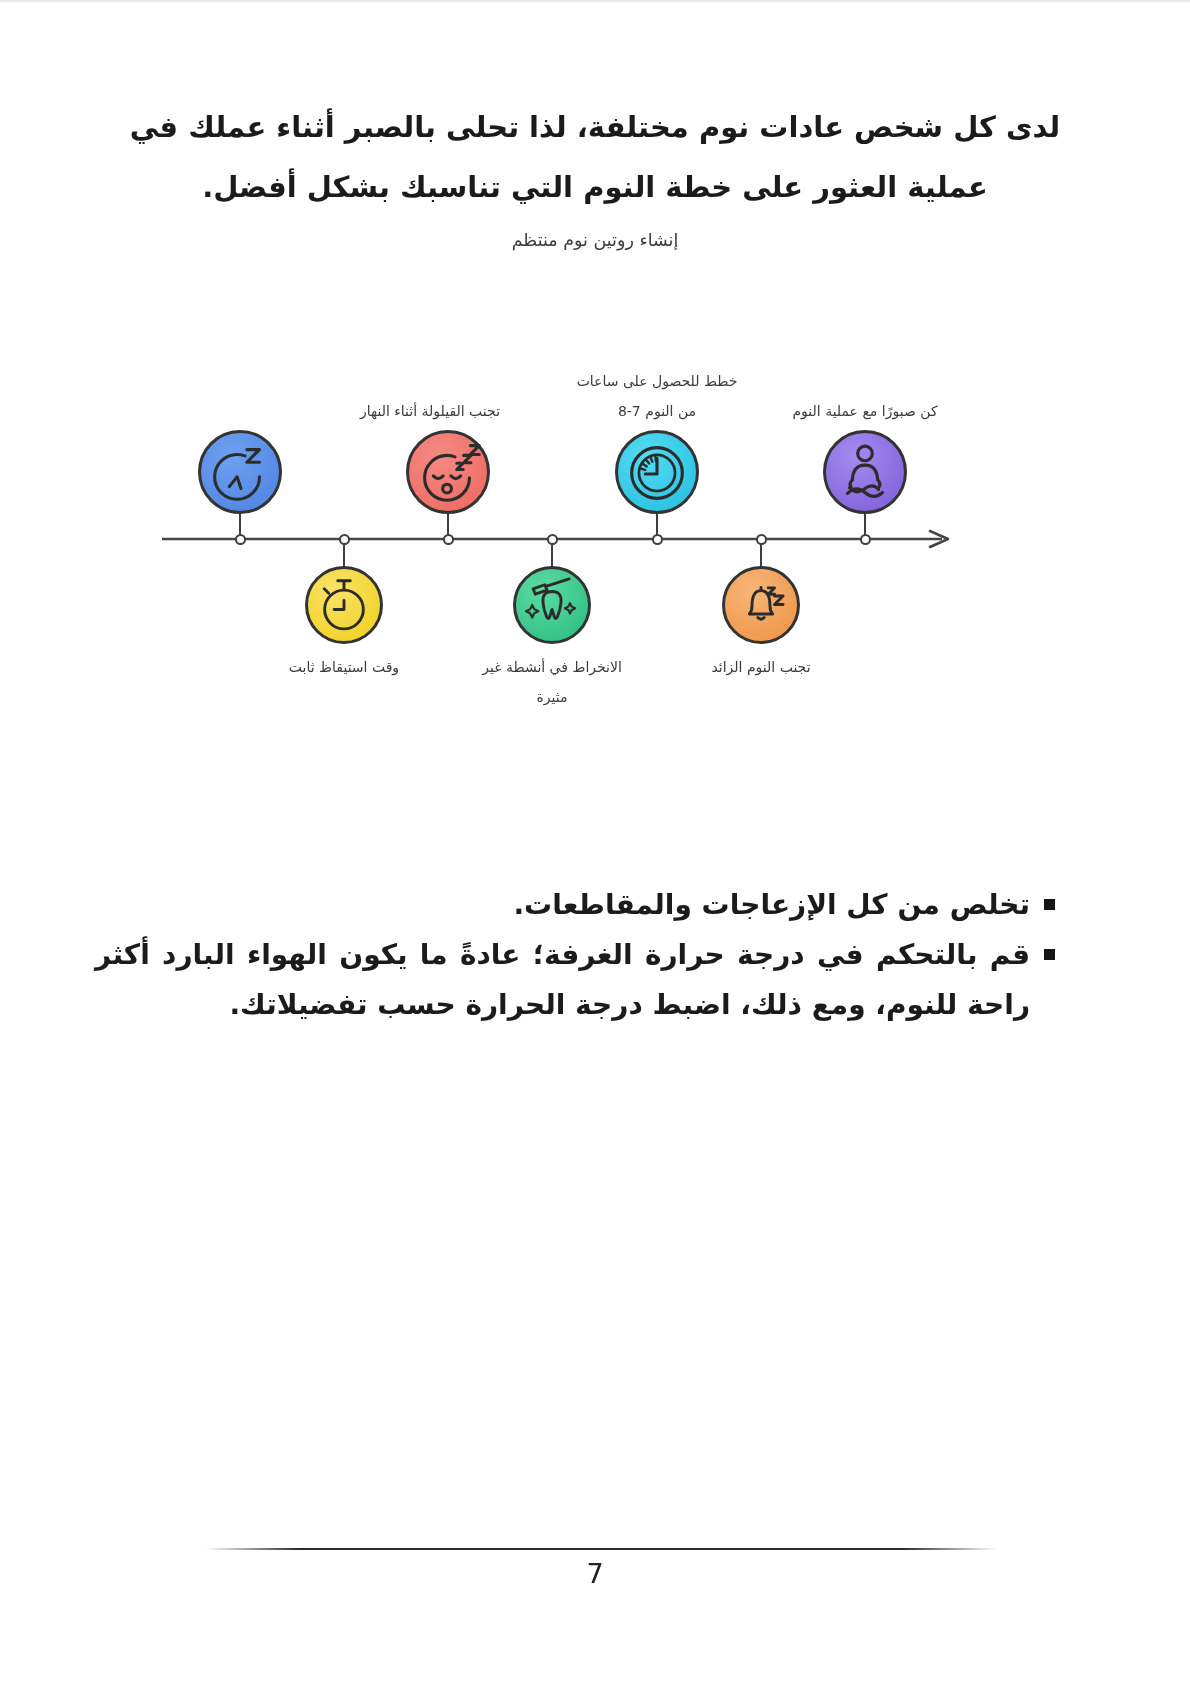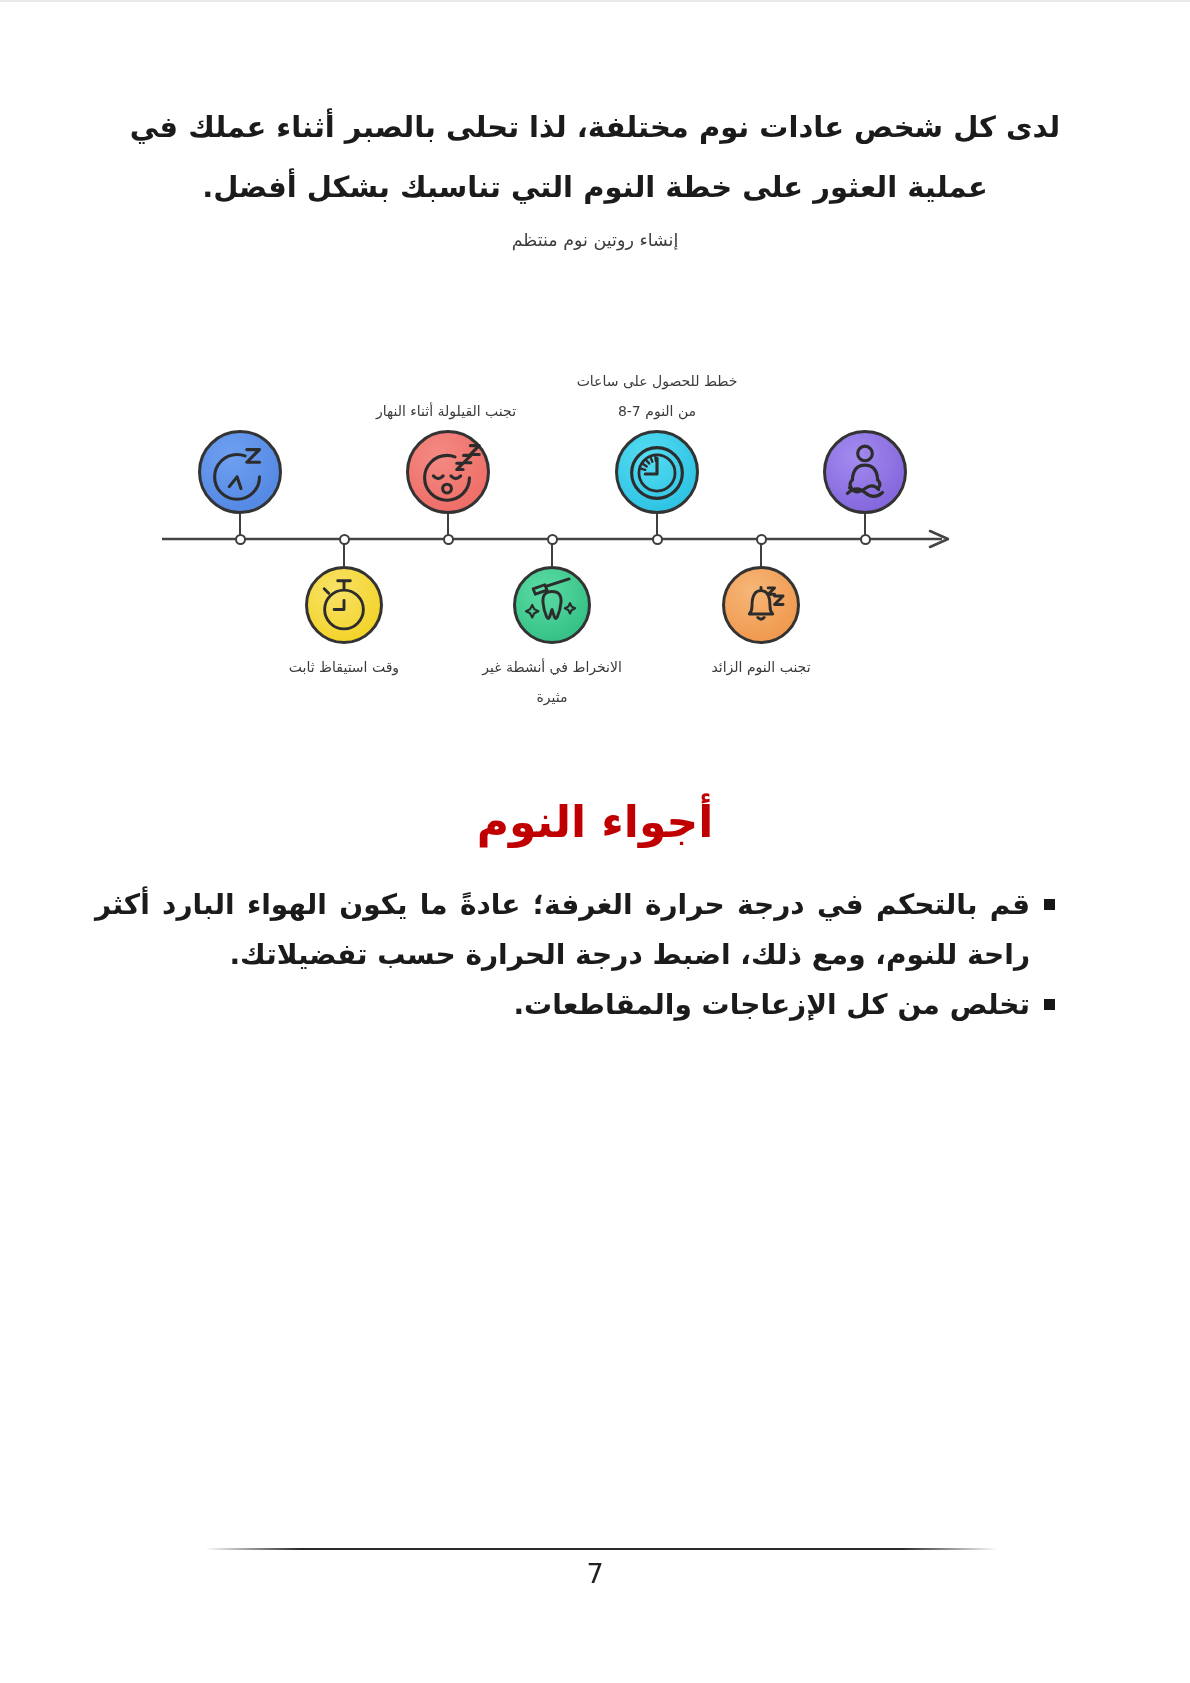--- a/index.html
+++ b/index.html
@@ -93,21 +93,21 @@
       <div class="tl-circle" style="height: 84px; width: 84px; left: 406px; top: 428px; background: radial-gradient(circle at 38% 30%, rgb(244, 138, 131), rgb(238, 111, 104) 75%);">
         <span style="display: block; width: 100%; height: 100%;">
           <svg viewBox="0 0 80 80">
     <circle cx="39" cy="46" r="23" stroke="#2c2c2c" stroke-width="3.2" fill="none" stroke-linecap="round" stroke-linejoin="round" stroke-dasharray="116 28.5"></circle>
     <path d="M25,44 q5,5.5 10,0 M43,44 q5,5.5 10,0" stroke="#2c2c2c" stroke-width="3.2" fill="none" stroke-linecap="round" stroke-linejoin="round"></path>
     <circle cx="39" cy="57" r="4.5" stroke="#2c2c2c" stroke-width="3.2" fill="none" stroke-linecap="round" stroke-linejoin="round"></circle>
     <path d="M49,31 h6.5 l-6.5,6.5 h6.5 M56,23 h7.5 l-7.5,7.5 h7.5 M63,13 h9 l-9,9 h9" stroke="#2c2c2c" stroke-width="3.2" fill="none" stroke-linecap="round" stroke-linejoin="round"></path>
           </svg>
         </span>
       </div>
-      <div class="tl-label top" style="width: 180px; left: 356px;">
+      <div class="tl-label top" style="width: 180px; left: 340px;">
         <span>تجنب القيلولة أثناء النهار</span>
       </div>
       <div class="tl-dot" style="left: 442.5px;"></div>
       <div class="tl-stem" style="left: 551px; top: 537px; height: 27px;"></div>
       <div class="tl-circle" style="height: 78px; width: 78px; left: 513px; top: 564px; background: radial-gradient(circle at 38% 30%, rgb(91, 220, 164), rgb(54, 194, 135) 75%);">
         <span style="display: block; width: 100%; height: 100%;">
           <svg viewBox="0 0 80 80">
     <path d="M19,22 l13,-4.5 2.5,6 -13,4.5 z M34,19 L59,11" stroke="#2c2c2c" stroke-width="3.2" fill="none" stroke-linecap="round" stroke-linejoin="round"></path>
     <path d="M30,37 q-1,-12 10,-12 q11,0 10,12 q-0.8,9 -4,16 q-2,4.5 -3.6,-0.5 l-2.4,-7.5 -2.4,7.5 q-1.6,5 -3.6,0.5 q-3.2,-7 -4,-16 z" stroke="#2c2c2c" stroke-width="3.2" fill="none" stroke-linecap="round" stroke-linejoin="round"></path>
     <path d="M18,40 l2.3,4.6 4.6,2.3 -4.6,2.3 -2.3,4.6 -2.3,-4.6 -4.6,-2.3 4.6,-2.3 z" stroke="#2c2c2c" stroke-width="2.4" fill="none" stroke-linejoin="round"></path>
@@ -152,34 +152,36 @@
         <span style="display: block; width: 100%; height: 100%;">
           <svg viewBox="0 0 80 80">
     <circle cx="40" cy="21" r="7.5" stroke="#2c2c2c" stroke-width="3.2" fill="none" stroke-linecap="round" stroke-linejoin="round"></circle>
     <path d="M27,48 q1,-15 13,-15 q12,0 13,15" stroke="#2c2c2c" stroke-width="3.2" fill="none" stroke-linecap="round" stroke-linejoin="round"></path>
     <path d="M27,48 q-4,4 -1,8 M53,48 q4,4 1,8" stroke="#2c2c2c" stroke-width="3.2" fill="none" stroke-linecap="round" stroke-linejoin="round"></path>
     <path d="M22,62 q9,-9 18,-1 q9,8 18,0" stroke="#2c2c2c" stroke-width="3.2" fill="none" stroke-linecap="round" stroke-linejoin="round"></path>
     <path d="M24,56 q8,8 16,1 q8,-6 14,1" stroke="#2c2c2c" stroke-width="3.2" fill="none" stroke-linecap="round" stroke-linejoin="round"></path>
           </svg>
         </span>
       </div>
+      <div class="tl-label top" style="width: 155px; left: 787.5px;">
+        <span>كن صبورًا مع عملية النوم</span>
+      </div>
       <div class="tl-dot" style="left: 859.5px;"></div>
     </div>
 
-  <div class="section-heading" style="color: rgb(192, 0, 0);">أجواء النوم</div>
 
   <div class="content">
     <div class="tips-list" id="tips-list">
         <div class="tip-row">
           <div class="tip-marker"></div>
-          <div class="tip-text">قم بالتحكم في درجة حرارة الغرفة؛ عادةً ما يكون الهواء البارد أكثر راحة للنوم، ومع ذلك، اضبط درجة الحرارة حسب تفضيلاتك.</div>
+          <div class="tip-text">تخلص من كل الإزعاجات والمقاطعات.</div>
         </div>
         <div class="tip-row">
           <div class="tip-marker"></div>
-          <div class="tip-text">تخلص من كل الإزعاجات والمقاطعات.</div>
+          <div class="tip-text">قم بالتحكم في درجة حرارة الغرفة؛ عادةً ما يكون الهواء البارد أكثر راحة للنوم، ومع ذلك، اضبط درجة الحرارة حسب تفضيلاتك.</div>
         </div>
       </div>
   </div>
 
   <div class="footer-divider"></div>
   <div class="page-number">7</div>
 
 </div>
 
 </body></html>

